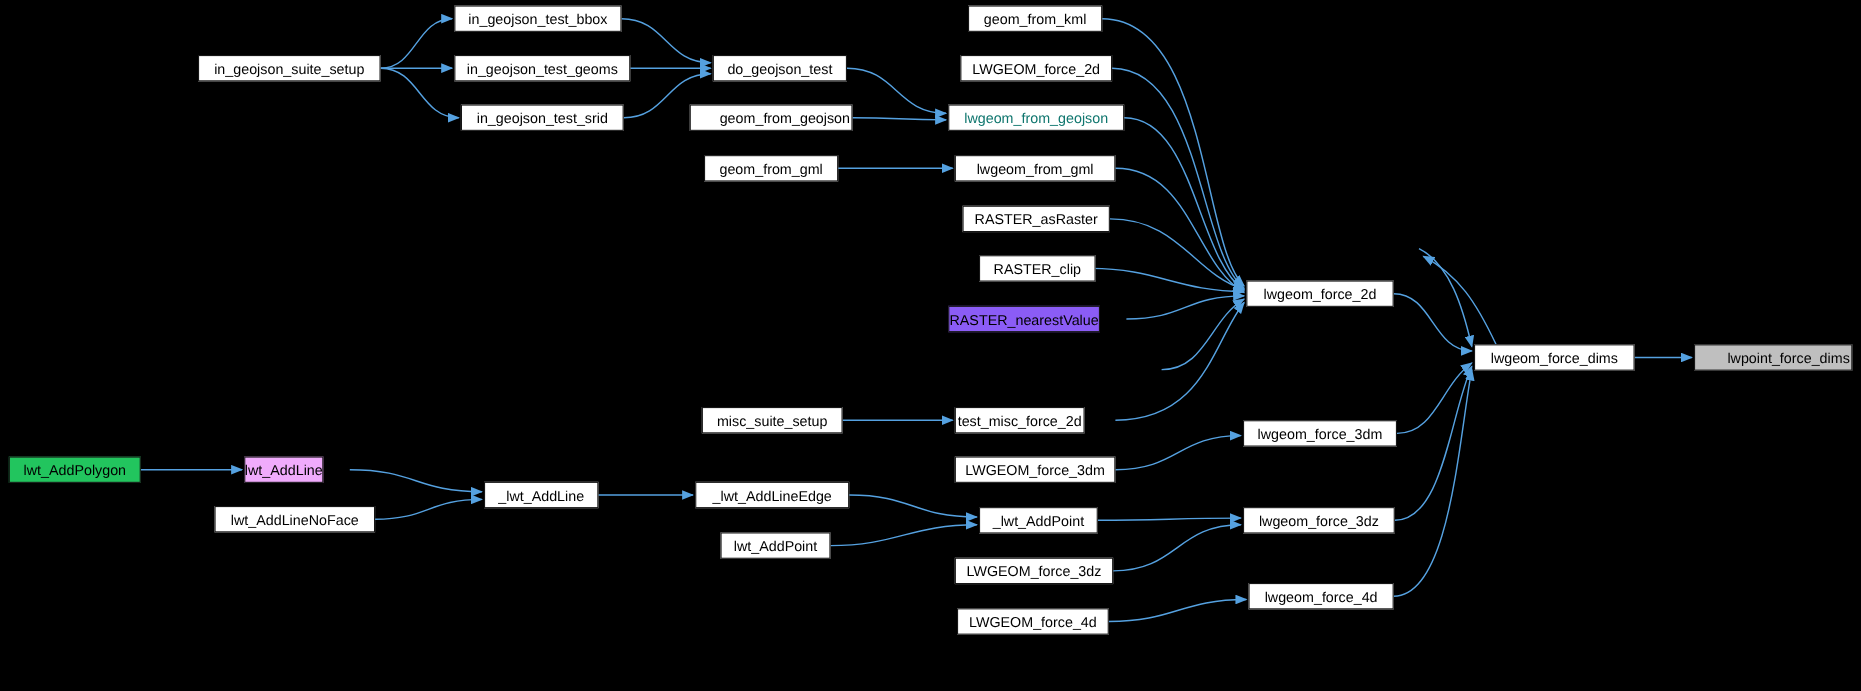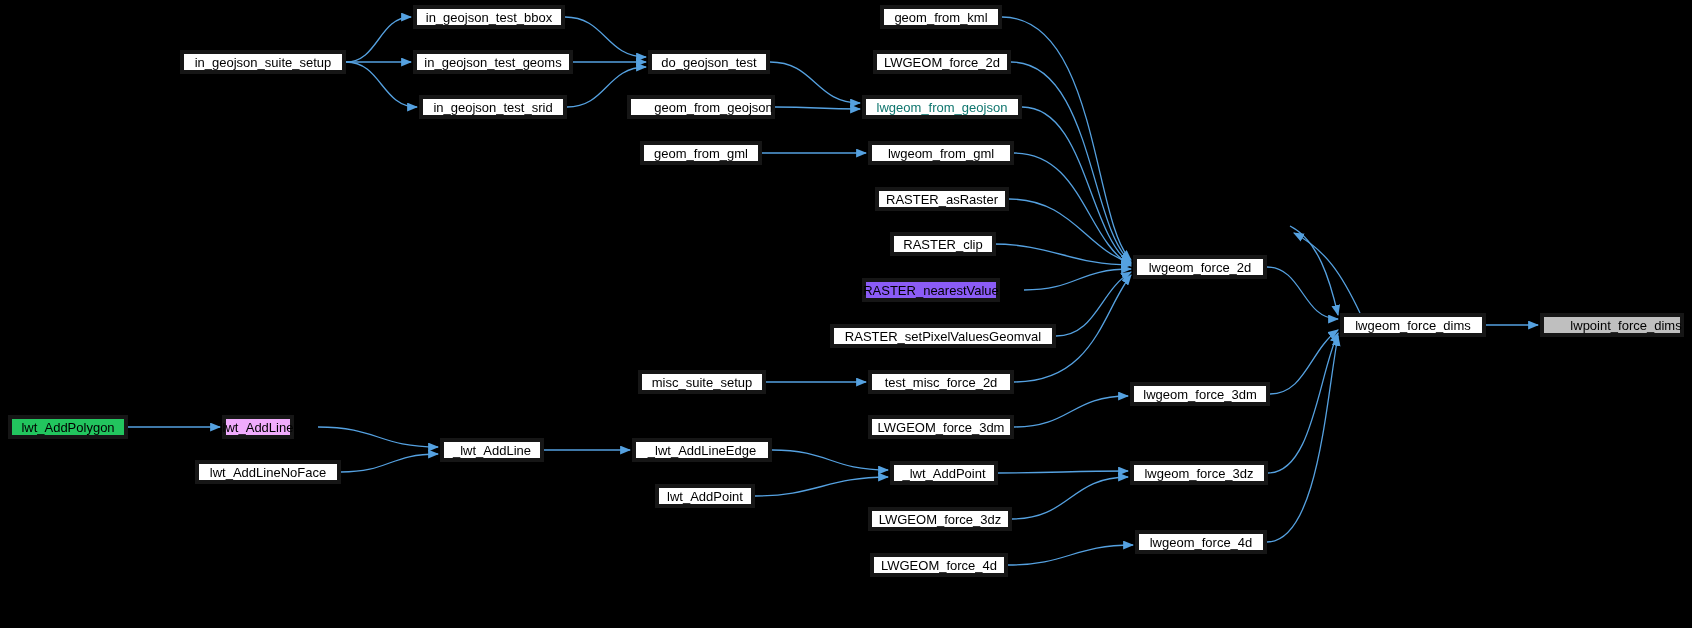--- a/index.html
+++ b/index.html
@@ -10,21 +10,21 @@
     font-family:"Liberation Sans", sans-serif;
     overflow:hidden;
   }
   #edge-layer{position:absolute;left:0;top:0;width:1692px;height:628px;}
   #node-layer{position:absolute;left:0;top:0;width:1692px;height:628px;}
   .gnode{
     position:absolute;
     box-sizing:border-box;
     display:flex;align-items:center;justify-content:center;
     background:#ffffff;
-    border:4px solid #701a75;
+    border:1px solid #701a75;
     color:#000;
     font-size:13px;
     white-space:nowrap;
     cursor:pointer;
   }
   .gnode.hl{cursor:default;padding-left:28px;}
 </style>
 </head>
 <body>
 
@@ -83,25 +83,24 @@
       <div class="gnode" style="left: 880px; top: 5px; width: 122px; height: 24px; background: rgb(255, 255, 255); border-color: rgb(22, 22, 22); color: rgb(0, 0, 0);">geom_from_kml</div>
       <div class="gnode" style="left: 873px; top: 50px; width: 138px; height: 24px; background: rgb(255, 255, 255); border-color: rgb(22, 22, 22); color: rgb(0, 0, 0);">LWGEOM_force_2d</div>
       <div class="gnode" style="left: 627px; top: 95px; width: 148px; height: 24px; background: rgb(255, 255, 255); border-color: rgb(22, 22, 22); color: rgb(0, 0, 0); padding-left: 25px;">geom_from_geojson</div>
       <div class="gnode" style="left: 862px; top: 95px; width: 160px; height: 24px; background: rgb(255, 255, 255); border-color: rgb(22, 22, 22); color: #0f766e;">lwgeom_from_geojson</div>
       <div class="gnode" style="left: 640px; top: 141px; width: 122px; height: 24px; background: rgb(255, 255, 255); border-color: rgb(22, 22, 22); color: rgb(0, 0, 0);">geom_from_gml</div>
       <div class="gnode" style="left: 868px; top: 141px; width: 146px; height: 24px; background: rgb(255, 255, 255); border-color: rgb(22, 22, 22); color: rgb(0, 0, 0);">lwgeom_from_gml</div>
       <div class="gnode" style="left: 875px; top: 187px; width: 134px; height: 24px; background: rgb(255, 255, 255); border-color: rgb(22, 22, 22); color: rgb(0, 0, 0);">RASTER_asRaster</div>
       <div class="gnode" style="left: 890px; top: 232px; width: 106px; height: 24px; background: rgb(255, 255, 255); border-color: rgb(22, 22, 22); color: rgb(0, 0, 0);">RASTER_clip</div>
       <div class="gnode" style="left: 1133px; top: 255px; width: 134px; height: 24px; background: rgb(255, 255, 255); border-color: rgb(22, 22, 22); color: rgb(0, 0, 0);">lwgeom_force_2d</div>
       <div class="gnode" style="left: 862px; top: 278px; width: 138px; height: 24px; background: #8b5cf6; border-color: rgb(22, 22, 22); color: rgb(0, 0, 0);">RASTER_nearestValue</div>
-      <div class="gnode" style="left: 830px; top: 324px; width: 226px; height: 24px; background: rgb(255, 255, 255); border-color: rgb(22, 22, 22); color: rgb(0, 0, 0);">RASTER_setPixelValuesGeomval</div>
       <div class="gnode" style="left: 1340px; top: 313px; width: 146px; height: 24px; background: rgb(255, 255, 255); border-color: rgb(22, 22, 22); color: rgb(0, 0, 0);">lwgeom_force_dims</div>
       <div class="gnode hl" style="left: 1540px; top: 313px; width: 144px; height: 24px; background: rgb(191, 191, 191); border-color: rgb(22, 22, 22); color: rgb(0, 0, 0);">lwpoint_force_dims</div>
       <div class="gnode" style="left: 638px; top: 370px; width: 128px; height: 24px; background: rgb(255, 255, 255); border-color: rgb(22, 22, 22); color: rgb(0, 0, 0);">misc_suite_setup</div>
-      <div class="gnode" style="left: 868px; top: 370px; width: 146px; height: 24px; background: rgb(255, 255, 255); border-color: rgb(22, 22, 22); color: rgb(0, 0, 0);">test_misc_force_2d</div>
+      <div class="gnode" style="left: 868px; top: 370px; width: 118px; height: 24px; background: rgb(255, 255, 255); border-color: rgb(22, 22, 22); color: rgb(0, 0, 0);">test_misc_force_2d</div>
       <div class="gnode" style="left: 1130px; top: 382px; width: 140px; height: 24px; background: rgb(255, 255, 255); border-color: rgb(22, 22, 22); color: rgb(0, 0, 0);">lwgeom_force_3dm</div>
       <div class="gnode" style="left: 868px; top: 415px; width: 146px; height: 24px; background: rgb(255, 255, 255); border-color: rgb(22, 22, 22); color: rgb(0, 0, 0);">LWGEOM_force_3dm</div>
       <div class="gnode" style="left: 8px; top: 415px; width: 120px; height: 24px; background: #22c55e; border-color: rgb(22, 22, 22); color: rgb(0, 0, 0);">lwt_AddPolygon</div>
       <div class="gnode" style="left: 222px; top: 415px; width: 72px; height: 24px; background: #f0abfc; border-color: rgb(22, 22, 22); color: rgb(0, 0, 0);">lwt_AddLine</div>
       <div class="gnode" style="left: 440px; top: 438px; width: 104px; height: 24px; background: rgb(255, 255, 255); border-color: rgb(22, 22, 22); color: rgb(0, 0, 0);">_lwt_AddLine</div>
       <div class="gnode" style="left: 632px; top: 438px; width: 140px; height: 24px; background: rgb(255, 255, 255); border-color: rgb(22, 22, 22); color: rgb(0, 0, 0);">_lwt_AddLineEdge</div>
       <div class="gnode" style="left: 195px; top: 460px; width: 146px; height: 24px; background: rgb(255, 255, 255); border-color: rgb(22, 22, 22); color: rgb(0, 0, 0);">lwt_AddLineNoFace</div>
       <div class="gnode" style="left: 890px; top: 461px; width: 108px; height: 24px; background: rgb(255, 255, 255); border-color: rgb(22, 22, 22); color: rgb(0, 0, 0);">_lwt_AddPoint</div>
       <div class="gnode" style="left: 1130px; top: 461px; width: 138px; height: 24px; background: rgb(255, 255, 255); border-color: rgb(22, 22, 22); color: rgb(0, 0, 0);">lwgeom_force_3dz</div>
       <div class="gnode" style="left: 655px; top: 484px; width: 100px; height: 24px; background: rgb(255, 255, 255); border-color: rgb(22, 22, 22); color: rgb(0, 0, 0);">lwt_AddPoint</div>

